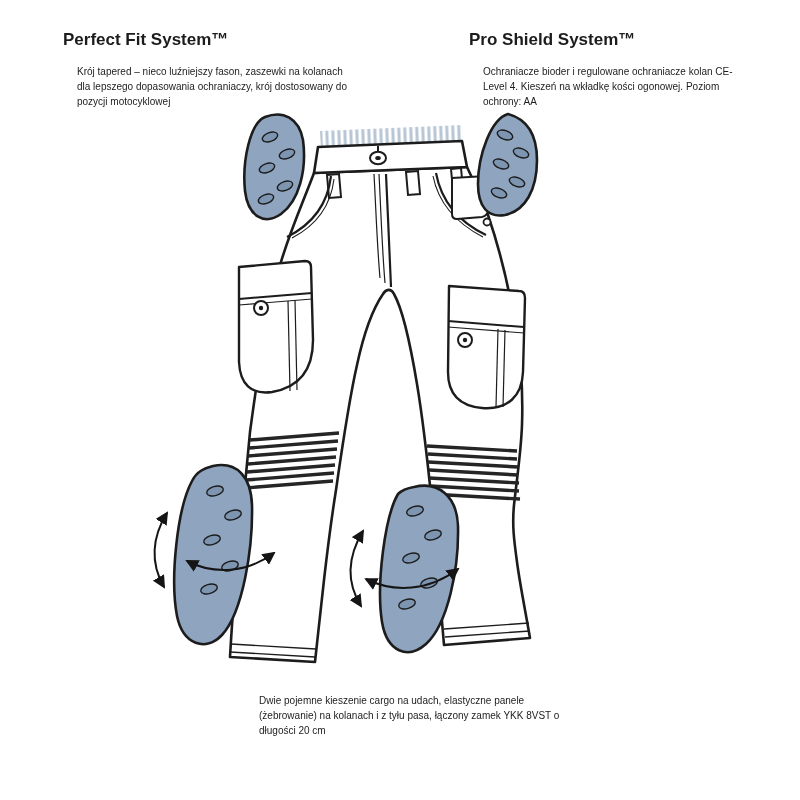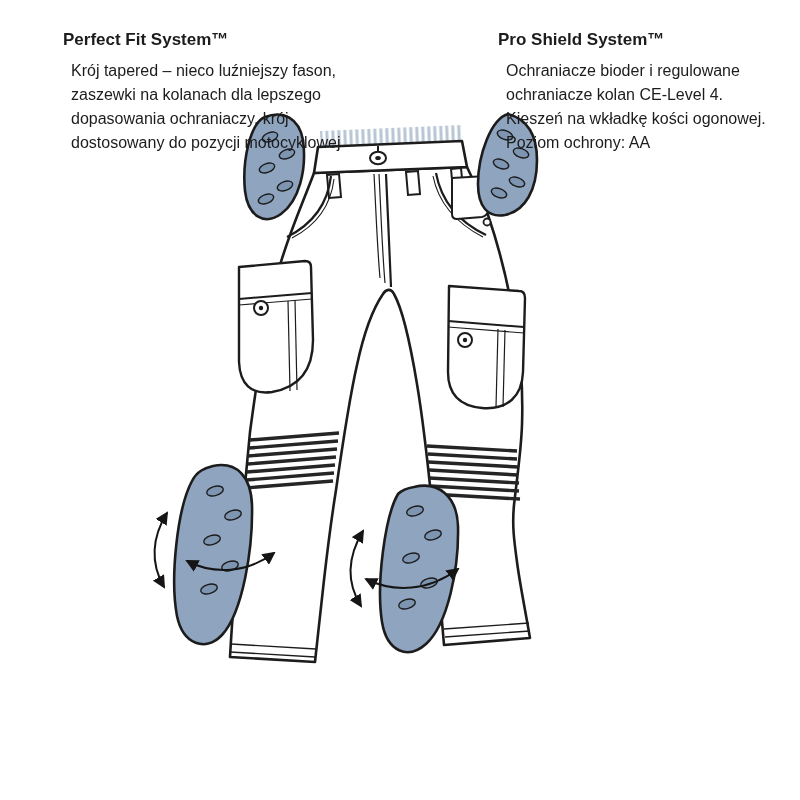--- a/index.html
+++ b/index.html
@@ -17,26 +17,26 @@
     overflow: hidden;
     padding-left: 24px;
   }
   .tb { position: absolute; }
   .tb h2 {
     font-size: 17px;
     font-weight: bold;
     margin: 0 0 9px 0;
   }
   .tb p {
-    font-size: 16px;
+    font-size: 10px;
     line-height: 1.5;
-    margin: 8px;
+    margin: 14px;
   }
   .tb-left   { left: 63px;  top: 30px;  width: 308px; }
-  .tb-right  { left: 498px; top: 30px;  width: 292px; }
+  .tb-right  { left: 469px; top: 30px;  width: 292px; }
   .tb-bottom { left: 245px; top: 679px; width: 348px; }
   svg.illustration { position: absolute; left: 0; top: 0; }
   .pad      { fill: var(--pad-fill, #8fa5bf); stroke: #1c1c1c; stroke-width: 2.6; }
   .pad-hole { fill: var(--pad-hole, #7d95b1); stroke: #1c1c1c; stroke-width: 1.4; }
   .ink      { stroke: #1c1c1c; fill: none; }
   .arrow    { stroke: #151515; stroke-width: 2; fill: none; }
 </style>
 </head>
 <body>
 
@@ -197,15 +197,16 @@
     <h2>Perfect Fit System™</h2>
     <p>Krój tapered – nieco luźniejszy fason, zaszewki na kolanach dla lepszego dopasowania ochraniaczy, krój dostosowany do pozycji motocyklowej</p>
   </div>
 
   <div class="tb tb-right">
     <h2>Pro Shield System™</h2>
     <p>Ochraniacze bioder i regulowane ochraniacze kolan CE-Level 4. Kieszeń na wkładkę kości ogonowej. Poziom ochrony: AA</p>
   </div>
 
   <div class="tb tb-bottom">
+    <p>Dwie pojemne kieszenie cargo na udach, elastyczne panele (żebrowanie) na kolanach i z tyłu pasa, łączony zamek YKK 8VST o długości 20 cm</p>
   </div>
 
 </div>
 
 </body></html>

